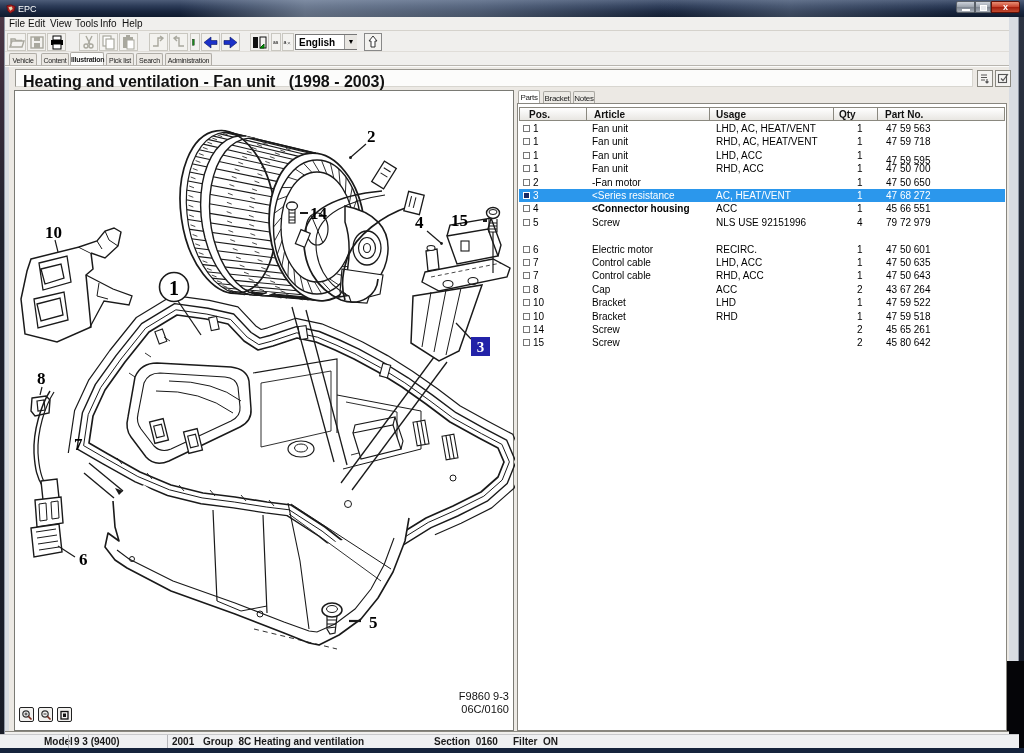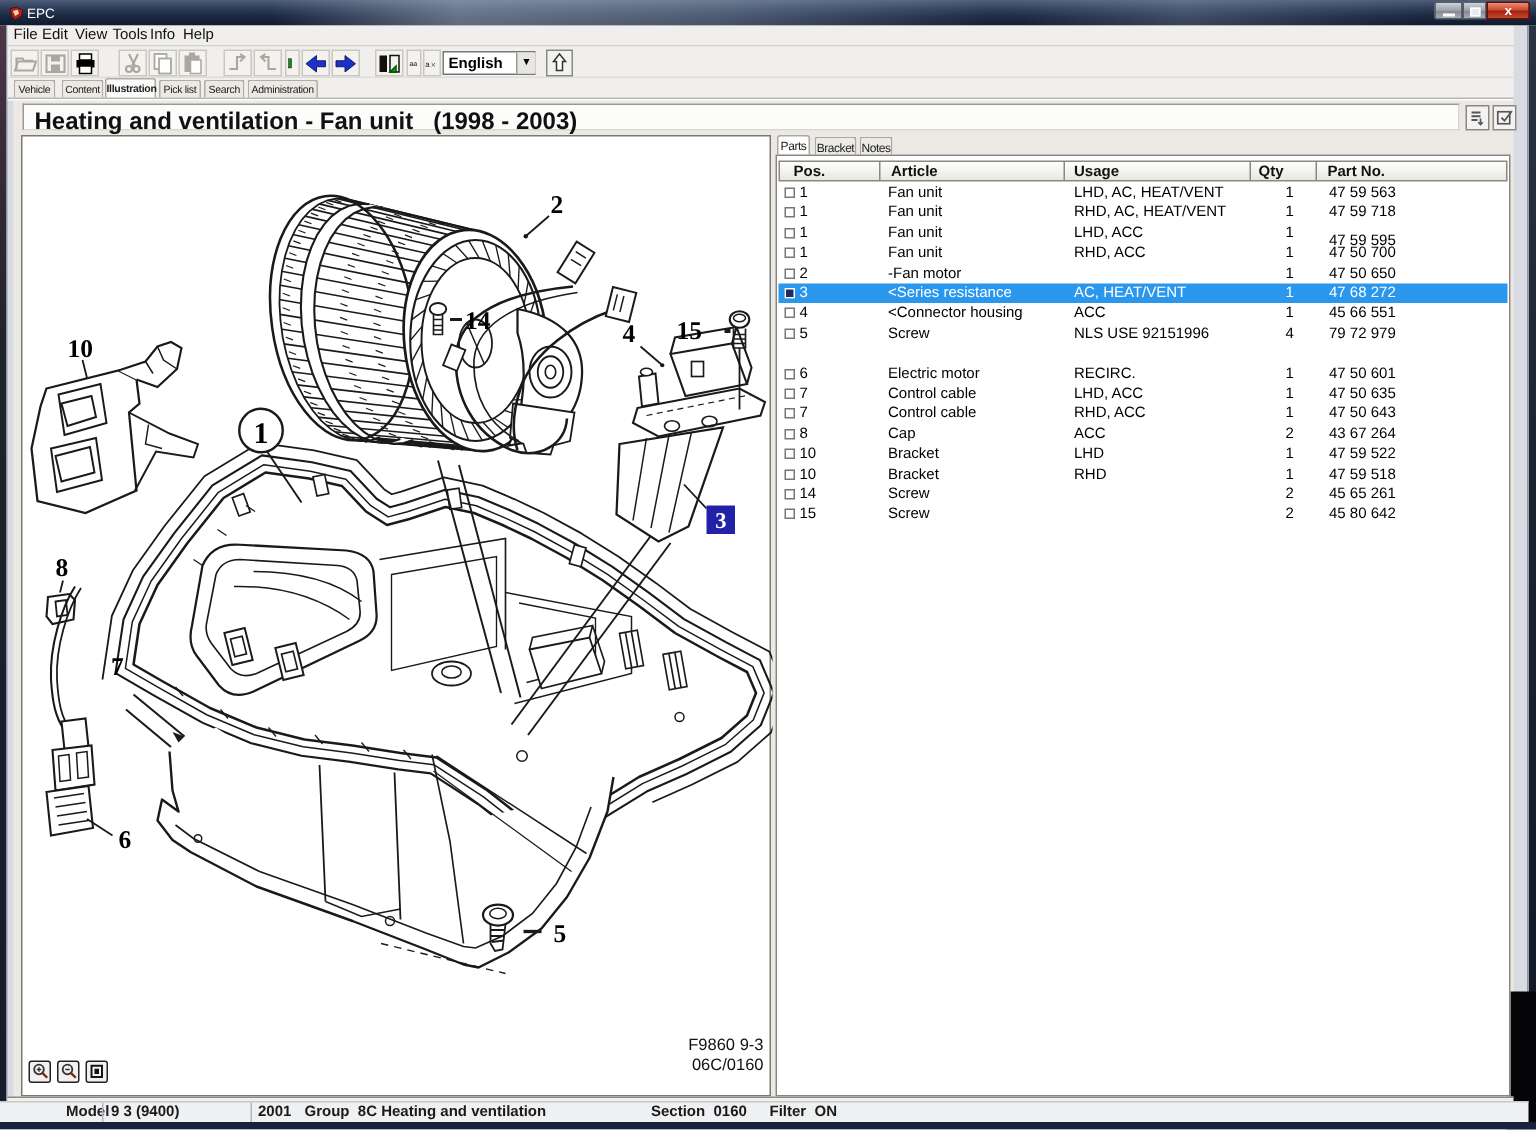--- a/index.html
+++ b/index.html
@@ -520,21 +520,21 @@
         <div class="abs" style="left:4px;top:3px;width:7px;height:7px;background:#1a2a66;border:1px solid #fff;"></div>
         <span class="abs" style="left:14px;top:1px;">3</span>
         <span class="abs" style="left:73px;top:1px;">&lt;Series resistance</span>
         <span class="abs" style="left:197px;top:1px;">AC, HEAT/VENT</span>
         <span class="abs" style="left:338px;top:1px;">1</span>
         <span class="abs" style="left:367px;top:1px;">47 68 272</span>
       </div>
       <div class="abs" style="left:0;top:80.4px;width:486px;height:13.4px;">
         <div class="abs" style="left:4px;top:3px;width:7px;height:7px;background:#fff;border:1px solid #777;"></div>
         <span class="abs" style="left:14px;top:1px;">4</span>
-        <span class="abs" style="left:73px;top:1px;">&lt;Connector housing</span>
+        <span class="abs" style="left:73px;top:1px;font-weight:bold;">&lt;Connector housing</span>
         <span class="abs" style="left:197px;top:1px;">ACC</span>
         <span class="abs" style="left:338px;top:1px;">1</span>
         <span class="abs" style="left:367px;top:1px;">45 66 551</span>
       </div>
       <div class="abs" style="left:0;top:93.8px;width:486px;height:13.4px;">
         <div class="abs" style="left:4px;top:3px;width:7px;height:7px;background:#fff;border:1px solid #777;"></div>
         <span class="abs" style="left:14px;top:1px;">5</span>
         <span class="abs" style="left:73px;top:1px;">Screw</span>
         <span class="abs" style="left:197px;top:1px;">NLS USE 92151996</span>
         <span class="abs" style="left:338px;top:1px;">4</span>

